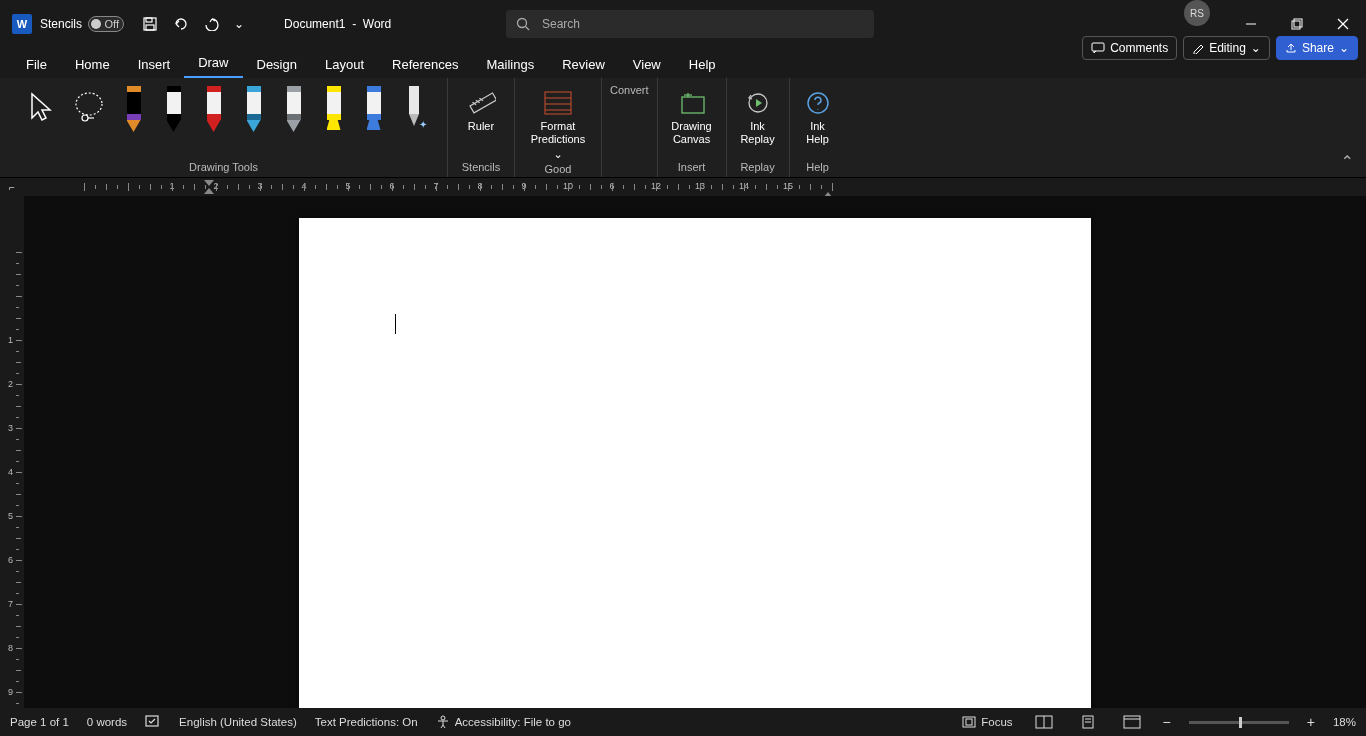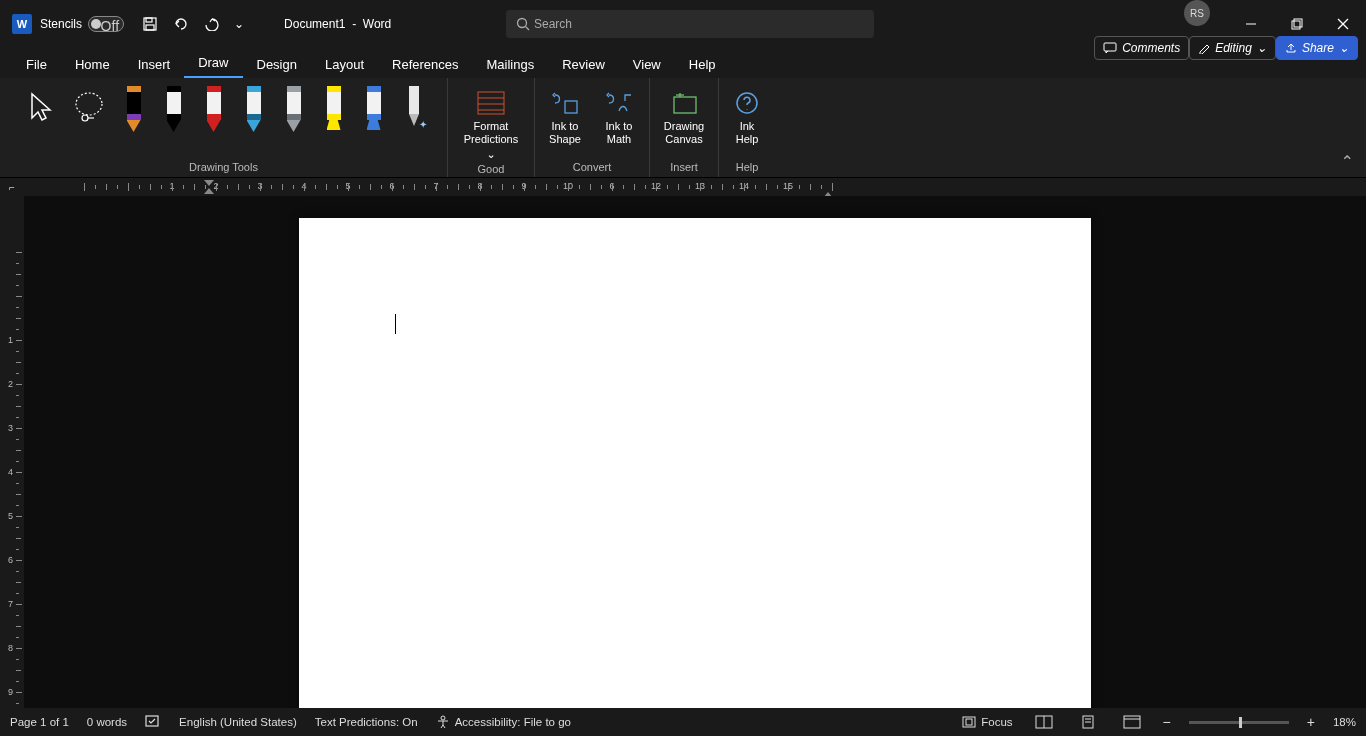--- a/index.html
+++ b/index.html
@@ -2,32 +2,32 @@
 <html><head>
 <meta charset="utf-8">
 <style>
 * { margin:0; padding:0; box-sizing:border-box; font-family:"Segoe UI",sans-serif; user-select:none; }
 body { background:#000; width:1366px; height:736px; overflow:hidden; position:relative; }
 .titlebar { height:48px; background:#1a1a1a; display:flex; align-items:center; color:#fff; font-size:12px; }
 .app-icon { width:20px; height:20px; background:#185abd; margin:0 8px 0 12px; border-radius:2px; display:flex; align-items:center; justify-content:center; color:#fff; font-weight:bold; font-size:11px;}
 .autosave { display:flex; align-items:center; gap:6px; margin-right:10px;}
 .toggle { width:36px; height:16px; border:1px solid #888; border-radius:8px; position:relative; background:#2b2b2b;}
 .toggle::after{content:"";width:10px;height:10px;background:#ccc;border-radius:50%;position:absolute;left:2px;top:2px;}
-.toggle-off{font-size:14px;position:absolute;right:4px;top:1px;color:#ccc;}
+.toggle-off{font-size:11px;position:absolute;right:4px;top:1px;color:#ccc;}
 .qat { display:flex; gap:14px; align-items:center; margin-left:8px;}
 .qat svg,.winctl svg{display:block;}
 .doctitle{margin-left:40px;color:#fff;}
-.searchbox{position:absolute;left:506px;top:10px;width:368px;height:28px;background:#2b2b2b;border-radius:4px;display:flex;align-items:center;padding:0 10px;color:#aaa;gap:4px;}
+.searchbox{position:absolute;left:506px;top:10px;width:368px;height:28px;background:#2b2b2b;border-radius:4px;display:flex;align-items:center;padding:0 10px;color:#aaa;gap:12px;}
 .winright{position:absolute;right:0;top:0;height:48px;display:flex;align-items:flex-start;}
 .avatar{width:26px;height:26px;border-radius:50%;background:#555;display:flex;align-items:center;justify-content:center;font-size:10px;color:#ddd;margin-right:18px;}
 .winctl{width:46px;height:48px;display:flex;align-items:center;justify-content:center;}
 .tabs{height:30px;background:#1a1a1a;display:flex;align-items:flex-end;padding:0 12px;gap:0;}
 .tab{color:#fff;font-size:13px;padding:6px 14px 6px;cursor:pointer;}
 .tab.active{border-bottom:2px solid #4a9eff;}
-.actions{position:absolute;right:8px;top:36px;display:flex;font-style:italic;}
+.actions{position:absolute;right:8px;top:36px;display:flex;gap:6px;}
 .actbtn{height:24px;border:1px solid #555;border-radius:4px;display:flex;align-items:center;gap:5px;padding:0 8px;color:#fff;font-size:12px;background:#1a1a1a;}
 .actbtn.share{background:#2f5fd0;border-color:#2f5fd0;}
 .ribbon{height:100px;background:#1f1f1f;display:flex;border-bottom:1px solid #000;position:relative;}
 .group{border-right:1px solid #3a3a3a;display:flex;flex-direction:column;align-items:center;padding:4px 8px 0;}
 .group-body{flex:1;display:flex;align-items:flex-start;gap:10px;padding-top:4px;}
 .group-label{font-size:11px;color:#bbb;padding:2px 0 4px;}
 .bigbtn{display:flex;flex-direction:column;align-items:center;gap:2px;color:#fff;font-size:11px;line-height:13px;text-align:center;width:50px;padding-top:2px;}
 .bigbtn .ic{width:30px;height:30px;display:flex;align-items:center;justify-content:center;}
 .pen{width:30px;height:44px;position:relative;}
 .pen .tip{width:14px;height:12px;margin:0 auto;clip-path:polygon(50% 100%,0 0,100% 0);}
@@ -217,81 +217,90 @@
         </div>
         <div class="pen"><svg width="30" height="44" viewBox="0 0 30 44">
             <rect x="10" y="0" width="10" height="28" fill="#e8e8e8"></rect>
             <polygon points="10,28 20,28 15,40" fill="#bbb"></polygon>
             <text x="20" y="42" font-size="10" fill="#9cf">✦</text>
           </svg></div>
       </div>
     <div class="group-label">Drawing Tools</div>
   </div>
 
+  <div class="group">
+    <div class="group-body">
+      <div class="bigbtn">
+        <div class="ic">
+            <svg width="30" height="30" fill="none" stroke="#ccc" stroke-width="1.2">
+              <rect x="4" y="18" width="26" height="8" transform="rotate(-30 4 18)"></rect>
+              <line x1="8" y1="16" x2="10" y2="20" transform="rotate(-30 4 18)"></line>
+              <line x1="12" y1="16" x2="14" y2="20" transform="rotate(-30 4 18)"></line>
+              <line x1="16" y1="16" x2="18" y2="20" transform="rotate(-30 4 18)"></line>
+            </svg>
+          </div>
+        <span>Ruler</span>
+      </div>
+    </div>
+    <div class="group-label">Stencils</div>
+  </div>
 
   <div class="group">
     <div class="group-body">
       <div class="bigbtn" style="width:70px">
         <div class="ic">
             <svg width="28" height="24" fill="none" stroke="#d05030" stroke-width="1">
               <rect x="1" y="1" width="26" height="22"></rect>
               <line x1="1" y1="7" x2="27" y2="7"></line>
               <line x1="1" y1="13" x2="27" y2="13"></line>
               <line x1="1" y1="19" x2="27" y2="19"></line>
             </svg>
           </div>
         <span>Format Predictions</span>
           <span> ⌄</span>
       </div>
     </div>
     <div class="group-label">Good</div>
   </div>
 
   <div class="group">
-    <div class="group-body">
-      <div class="bigbtn" style="width:44px">
-        <div class="ic">
-            <svg width="28" height="24" fill="none" stroke="#5aa0e0" stroke-width="1.3">
-              <rect x="14" y="10" width="12" height="12"></rect>
-              <path d="M4 4c6 0 6 8 0 8"></path>
-              <path d="M4 2l-2 2 2 2"></path>
-            </svg>
-          </div>
-        <span>Ink to Shape</span>
-      </div>
-      <div class="bigbtn" style="width:44px">
-        <div class="ic">
-            <svg width="28" height="24" fill="none" stroke="#5aa0e0" stroke-width="1.3">
-              <path d="M14 20c2-6 6-6 8 0M20 10V4h6"></path>
-              <path d="M4 4c6 0 6 8 0 8"></path>
-              <path d="M4 2l-2 2 2 2"></path>
-            </svg>
-          </div>
-        <span>Ink to Math</span>
-      </div>
-    </div>
     <div class="group-label">Convert</div>
   </div>
 
   <div class="group">
     <div class="group-body">
       <div class="bigbtn" style="width:52px">
         <div class="ic">
             <svg width="28" height="24" fill="none" stroke="#6fbf6f" stroke-width="1.3">
               <rect x="4" y="6" width="22" height="16"></rect>
               <line x1="10" y1="2" x2="10" y2="6"></line>
               <line x1="6" y1="4" x2="14" y2="4"></line>
             </svg>
           </div>
         <span>Drawing Canvas</span>
       </div>
     </div>
     <div class="group-label">Insert</div>
   </div>
 
+  <div class="group">
+    <div class="group-body">
+      <div class="bigbtn" style="width:46px">
+        <div class="ic">
+            <svg width="26" height="24" fill="none" stroke="#ccc" stroke-width="1.3">
+              <circle cx="13" cy="12" r="9"></circle>
+              <path d="M11 8l6 4-6 4z" fill="#6fbf6f" stroke="none"></path>
+              <path d="M6 4l-2 3 3 1"></path>
+            </svg>
+          </div>
+        <span>Ink Replay</span>
+      </div>
+    </div>
+    <div class="group-label">Replay</div>
+  </div>
 
   <div class="group" style="border-right:none">
     <div class="group-body">
       <div class="bigbtn" style="width:40px">
         <div class="ic">
             <svg width="24" height="24" fill="none" stroke="#5aa0e0" stroke-width="1.5">
               <circle cx="12" cy="12" r="10"></circle>
               <path d="M9 9a3 3 0 1 1 4 3c-1 .5-1 1-1 2M12 18v.5"></path>
             </svg>
           </div>

